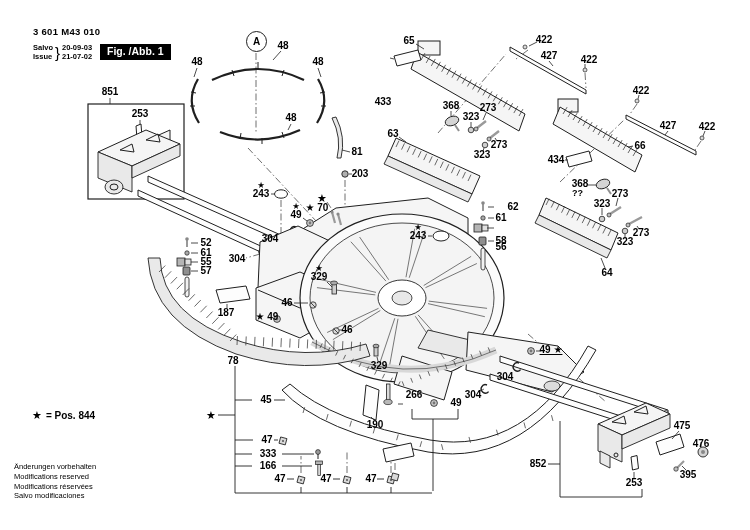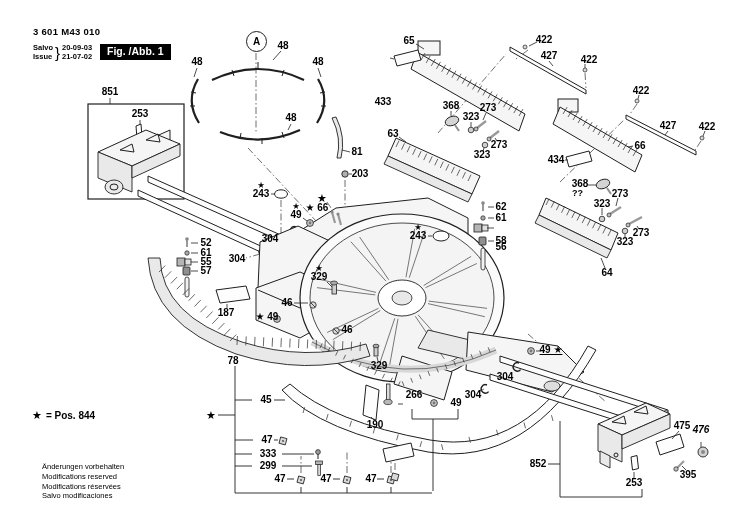--- a/index.html
+++ b/index.html
@@ -29,21 +29,21 @@
   .rev{position:absolute;left:33px;top:43px;display:flex;align-items:center;font-size:7.5px;font-weight:bold;}
   .rev-col{display:flex;flex-direction:column;line-height:9px;}
   .rev .brace{font-size:15px;font-weight:normal;margin:0 2px 0 2px;line-height:15px;}
   .figbox{position:absolute;left:100px;top:44px;background:#000;color:#fff;
           font-size:10.5px;font-weight:bold;padding:2px 7px 3px 7px;line-height:11px;}
   .detailA{position:absolute;left:246px;top:31px;width:19px;height:19px;border:1.4px solid #1f1f1f;
            border-radius:50%;display:flex;align-items:center;justify-content:center;
            font-size:10px;font-weight:bold;z-index:5;}
   .legend{position:absolute;left:32px;top:409px;font-size:10px;font-weight:bold;}
   .legend .st{font-size:11px;margin-right:4px;}
-  .footer{position:absolute;left:42px;top:462px;font-size:7.5px;line-height:9.8px;}
+  .footer{position:absolute;left:14px;top:462px;font-size:7.5px;line-height:9.8px;}
 </style>
 </head>
 <body>
 
 <div class="canvas">
 
   <svg id="art" width="750" height="530" viewBox="0 0 750 530" xmlns="http://www.w3.org/2000/svg">
 
     <g>
       <path class="dd" d="M256,53 V133"></path>
@@ -463,53 +463,53 @@
       <div class="lbl" style="left: 482px; top: 155px;"><span>323</span></div>
       <div class="lbl" style="left: 556px; top: 160px;"><span>434</span></div>
       <div class="lbl" style="left: 580px; top: 184px;"><span>368</span><span class="lbl-sub">??</span></div>
       <div class="lbl" style="left: 620px; top: 194px;"><span>273</span></div>
       <div class="lbl" style="left: 602px; top: 204px;"><span>323</span></div>
       <div class="lbl" style="left: 641px; top: 233px;"><span>273</span></div>
       <div class="lbl" style="left: 625px; top: 242px;"><span>323</span></div>
       <div class="lbl" style="left: 607px; top: 273px;"><span>64</span></div>
       <div class="lbl" style="left: 261px; top: 194px;"><span class="star-above">★</span><span>243</span></div>
       <div class="lbl lone-star" style="left: 322px; top: 198px;"><span>★</span></div>
-      <div class="lbl" style="left: 317px; top: 208px;"><span>★ 66</span></div>
+      <div class="lbl" style="left: 317px; top: 208px;"><span>★ 70</span></div>
       <div class="lbl" style="left: 296px; top: 215px;"><span class="star-above">★</span><span>49</span></div>
       <div class="lbl" style="left: 418px; top: 236px;"><span class="star-above">★</span><span>243</span></div>
-      <div class="lbl" style="left: 501px; top: 207px;"><span>62</span></div>
+      <div class="lbl" style="left: 513px; top: 207px;"><span>62</span></div>
       <div class="lbl" style="left: 501px; top: 218px;"><span>61</span></div>
       <div class="lbl" style="left: 501px; top: 234px; margin-top: 13px;"><span>56</span></div>
       <div class="lbl" style="left: 501px; top: 241px;"><span>58</span></div>
       <div class="lbl" style="left: 206px; top: 243px;"><span>52</span></div>
       <div class="lbl" style="left: 206px; top: 253px;"><span>61</span></div>
       <div class="lbl" style="left: 206px; top: 262px;"><span>55</span></div>
       <div class="lbl" style="left: 206px; top: 271px;"><span>57</span></div>
       <div class="lbl" style="left: 270px; top: 239px;"><span>304</span></div>
       <div class="lbl" style="left: 237px; top: 259px;"><span>304</span></div>
       <div class="lbl" style="left: 226px; top: 313px;"><span>187</span></div>
       <div class="lbl" style="left: 287px; top: 303px;"><span>46</span></div>
       <div class="lbl" style="left: 267px; top: 317px;"><span>★ 49</span></div>
       <div class="lbl" style="left: 319px; top: 277px;"><span class="star-above">★</span><span>329</span></div>
       <div class="lbl" style="left: 347px; top: 330px;"><span>46</span></div>
       <div class="lbl" style="left: 379px; top: 366px;"><span>329</span></div>
       <div class="lbl" style="left: 233px; top: 361px;"><span>78</span></div>
       <div class="lbl lone-star" style="left: 211px; top: 415px;"><span>★</span></div>
       <div class="lbl" style="left: 266px; top: 400px;"><span>45</span></div>
       <div class="lbl" style="left: 267px; top: 440px;"><span>47</span></div>
       <div class="lbl" style="left: 268px; top: 454px;"><span>333</span></div>
-      <div class="lbl" style="left: 268px; top: 466px;"><span>299</span></div>
+      <div class="lbl" style="left: 268px; top: 466px;"><span>166</span></div>
       <div class="lbl" style="left: 280px; top: 479px;"><span>47</span></div>
       <div class="lbl" style="left: 326px; top: 479px;"><span>47</span></div>
       <div class="lbl" style="left: 371px; top: 479px;"><span>47</span></div>
       <div class="lbl" style="left: 375px; top: 425px;"><span>190</span></div>
       <div class="lbl" style="left: 414px; top: 395px;"><span>266</span></div>
       <div class="lbl" style="left: 456px; top: 403px;"><span>49</span></div>
       <div class="lbl" style="left: 505px; top: 377px;"><span>304</span></div>
       <div class="lbl" style="left: 473px; top: 395px;"><span>304</span></div>
       <div class="lbl" style="left: 551px; top: 350px; text-decoration: underline;"><span>49 ★</span></div>
       <div class="lbl" style="left: 538px; top: 464px;"><span>852</span></div>
       <div class="lbl" style="left: 634px; top: 483px;"><span>253</span></div>
       <div class="lbl" style="left: 682px; top: 426px;"><span>475</span></div>
-      <div class="lbl" style="left: 701px; top: 430px; font-style: italic;"><span>476</span></div>
+      <div class="lbl" style="left: 701px; top: 444px;"><span>476</span></div>
       <div class="lbl" style="left: 688px; top: 475px;"><span>395</span></div>
     </div>
 </div>
 
 </body></html>

